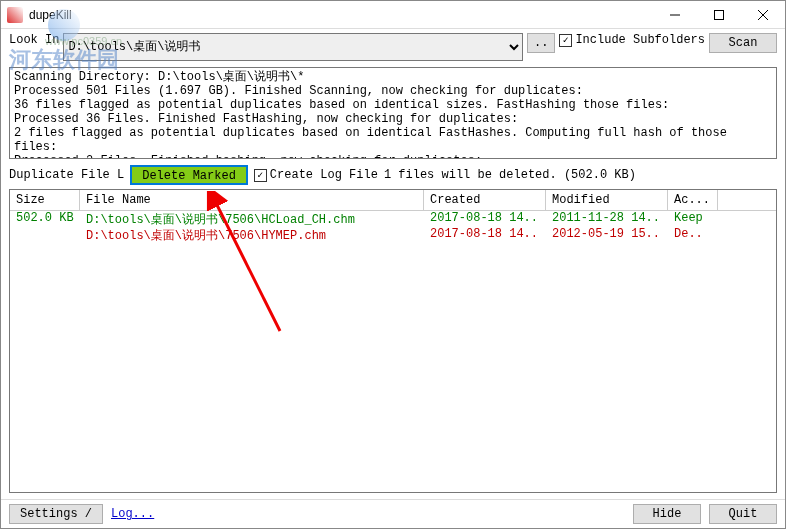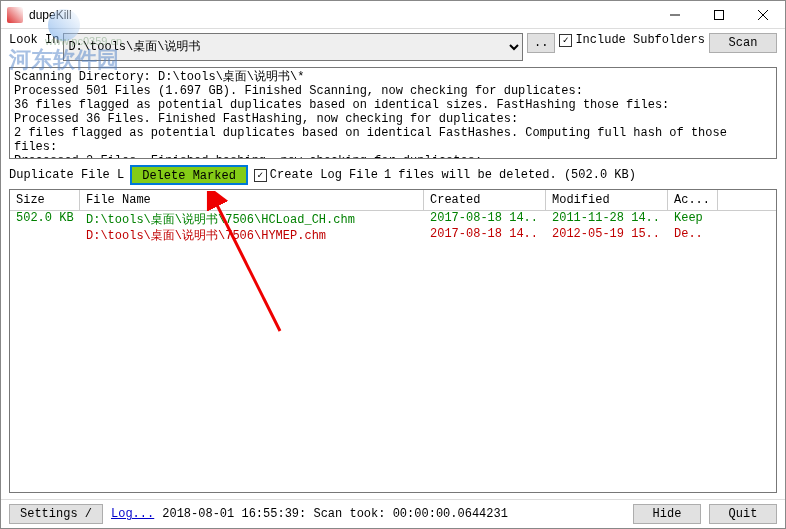--- a/index.html
+++ b/index.html
@@ -278,17 +278,16 @@
         </marker>
       </defs>
       <line x1="80" y1="140" x2="15" y2="10" stroke="#e00" stroke-width="3" marker-end="url(#arrowhead)"></line>
     </svg>
   </div>
 </div>
 
 <div class="statusbar">
   <button class="btn">Settings /</button>
   <span class="loglink">Log...</span>
-  <span>2018-08-01 16:55:39: Scan took: 00:00:00.0644231</span>
   <div class="spacer"></div>
   <button class="btn wide">Hide</button>
   <button class="btn wide">Quit</button>
 </div>
 
 </body></html>

